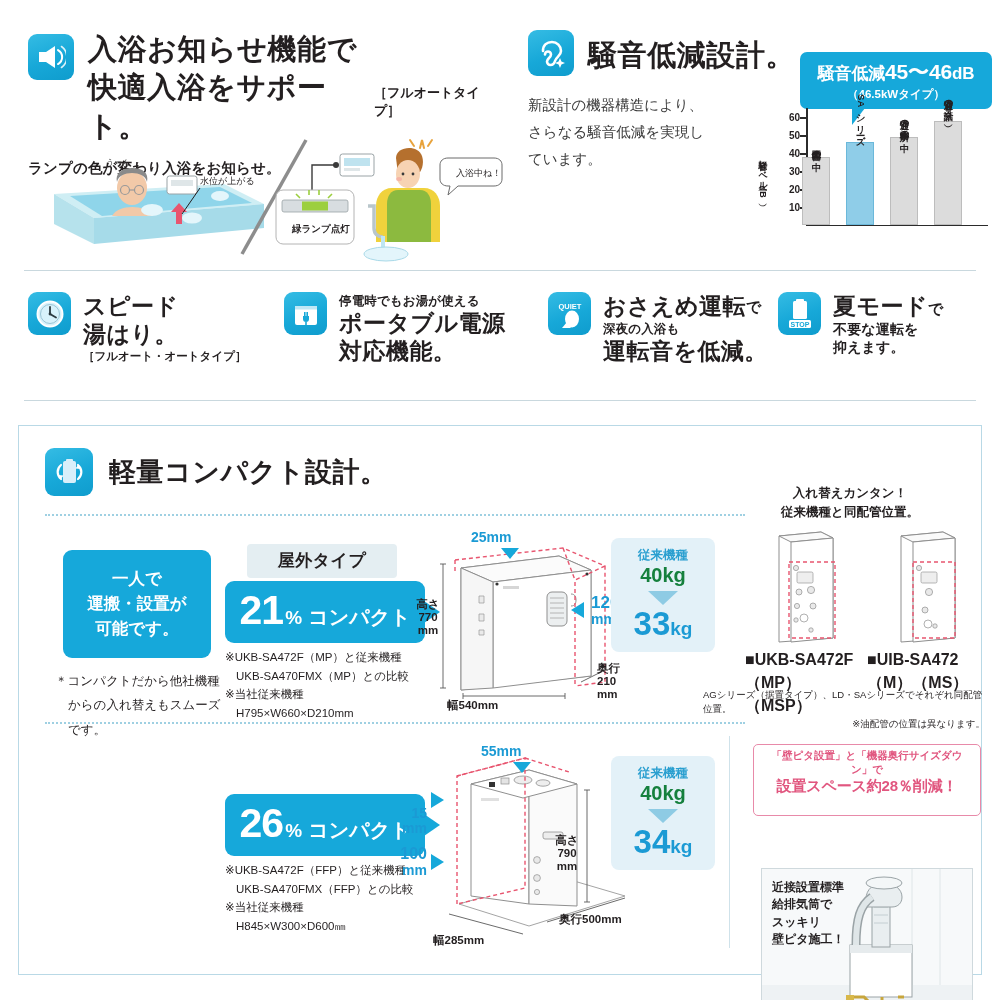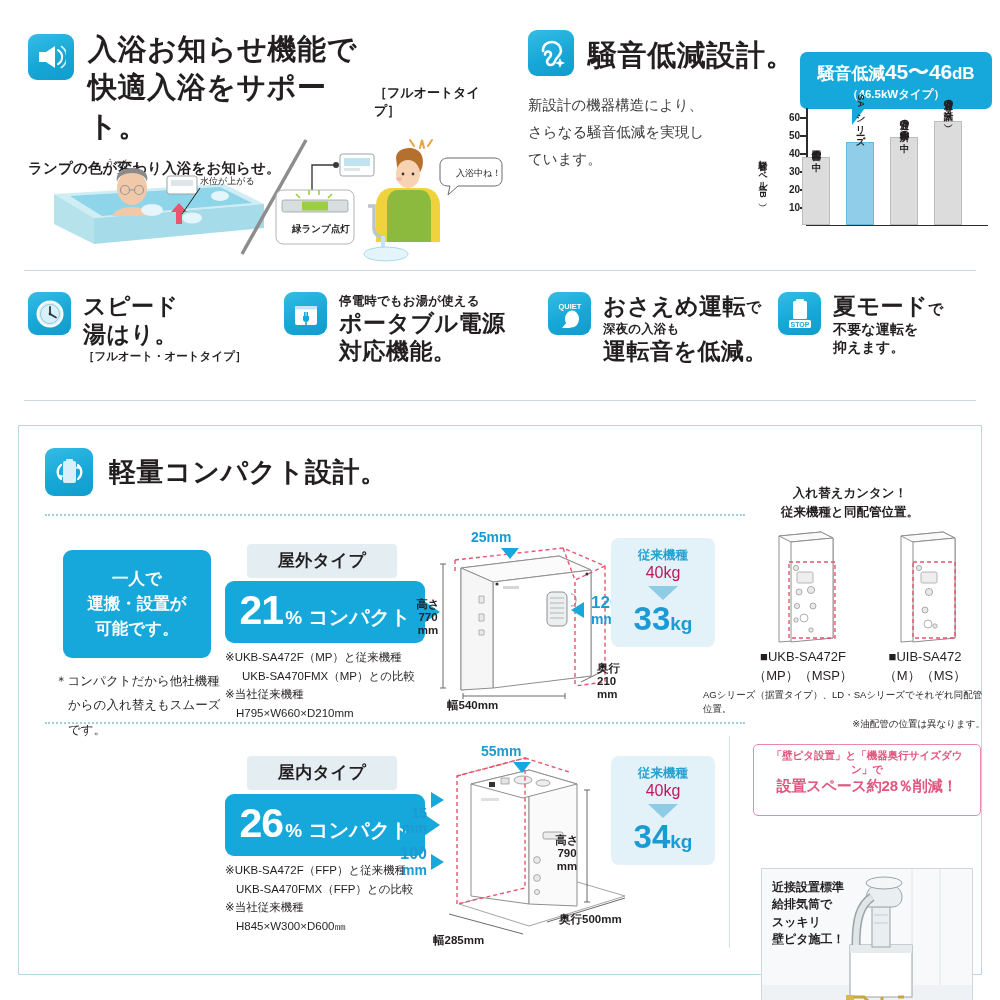--- a/index.html
+++ b/index.html
@@ -141,40 +141,40 @@
   }
   .spec-note { font-size: 11.5px; line-height: 1.62; color: #231f20; }
   .spec-note p { text-indent: -11px; padding-left: 11px; }
 
   
   .weight-card {
     width: 104px; padding: 9px 0 12px; text-align: center;
     background: #e3f1f8; border-radius: 8px;
   }
   .weight-card .old-lbl { font-size: 12.5px; font-weight: 700; color: #2a9fd0; }
-  .weight-card .old-val { font-size: 16px; font-weight: 400; color: #be185d; line-height: 1.15; }
+  .weight-card .old-val { font-size: 20px; font-weight: 700; color: #15803d; line-height: 1.15; }
   .weight-card .arrow {
     width: 0; height: 0; margin: 4px auto 2px;
     border-left: 15px solid transparent; border-right: 15px solid transparent;
     border-top: 14px solid #8ecbe4;
   }
   .weight-card .new-val { font-size: 33px; font-weight: 700; color: #1b9ad4; line-height: 1; }
   .weight-card .new-val .u { font-size: 19px; }
 
   
   .dim-blue { color: #1b9ad4; font-weight: 700; font-size: 14px; line-height: 1.05; }
   .dim-dark { color: #231f20; font-weight: 700; font-size: 11.5px; line-height: 1.12; }
   .arrow-d { width: 0; height: 0; }
   .a-down { border-left: 9px solid transparent; border-right: 9px solid transparent; border-top: 11px solid #16a8da; }
   .a-left { border-top: 8px solid transparent; border-bottom: 8px solid transparent; border-right: 13px solid #16a8da; }
   .a-right { border-top: 8px solid transparent; border-bottom: 8px solid transparent; border-left: 13px solid #16a8da; }
 
   
   #swap-head { font-size: 12.5px; font-weight: 700; line-height: 1.5; text-align: center; }
-  .unit-lbl { font-size: 13px; font-weight: 400; text-align: center; line-height: 1.45; }
+  .unit-lbl { font-size: 16px; font-weight: 700; line-height: 1.45; }
   #swap-note { font-size: 9.5px; line-height: 1.5; color: #231f20; }
   .vdiv { width: 1px; background: #cfe2ea; }
 
   
   #pink-banner {
     border: 1px solid #e88aa9; border-radius: 5px; padding: 4px 8px 19px;
     text-align: center; background: #fff;
   }
   #pink-banner .l1 { font-size: 10.5px; font-weight: 700; color: #e1567f; }
   #pink-banner .l2 { font-size: 15px; font-weight: 700; color: #e1567f; letter-spacing: -.01em; }
@@ -446,21 +446,21 @@
     <div class="bubble">
       <span class="pct">21</span>
       <span class="pctsym">%</span>
       <span class="word">コンパクト</span>
       <span class="bubble-tail"></span>
     </div>
   </div>
 
   <div class="abs spec-note" style="left:206px;top:222px;width:196px;">
     <p>※UKB-SA472F（MP）と従来機種</p>
-    <p style="padding-left:11px;text-indent:0;text-align:center;">UKB-SA470FMX（MP）との比較</p>
+    <p style="padding-left:11px;text-indent:0;">UKB-SA470FMX（MP）との比較</p>
     <p>※当社従来機種</p>
     <p style="padding-left:11px;text-indent:0;">H795×W660×D210mm</p>
   </div>
 
   <div class="abs" style="left:400px;top:104px;width:210px;height:180px;">
     <svg width="210" height="180" viewBox="0 0 210 180" aria-hidden="true">
       <path d="M42 38 L140 26 L172 40 L172 146 L42 160 Z" fill="#fff" stroke="#8f8f8f" stroke-width="1"></path>
       <path d="M42 38 L140 26 L172 40 L74 52 Z" fill="#fbfbfb" stroke="#8f8f8f" stroke-width="1"></path>
       <path d="M74 52 L172 40 L172 146 L74 158 Z" fill="#fff" stroke="#8f8f8f" stroke-width="1"></path>
       <path d="M42 38 L42 160 L74 158 L74 52 Z" fill="#f6f6f6" stroke="#8f8f8f" stroke-width="1"></path>
@@ -563,23 +563,20 @@
     <div>（M）（MS）</div>
   </div>
 
   <div class="abs" id="swap-note" style="left:684px;top:262px;width:282px;">
     <div>AGシリーズ（据置タイプ）、LD・SAシリーズでそれぞれ同配管位置。</div>
     <div style="text-align:right;">※油配管の位置は異なります。</div>
   </div>
 
   <div class="abs dotted" style="left:26px;top:296px;width:700px;"></div>
 
-  <div class="abs" style="left:228px;top:330px;">
-    <div class="type-label">屋内タイプ</div>
-  </div>
 
   <div class="abs" style="left:206px;top:368px;">
     <div class="bubble">
       <span class="pct">26</span>
       <span class="pctsym">%</span>
       <span class="word">コンパクト</span>
       <span class="bubble-tail"></span>
     </div>
   </div>
 

